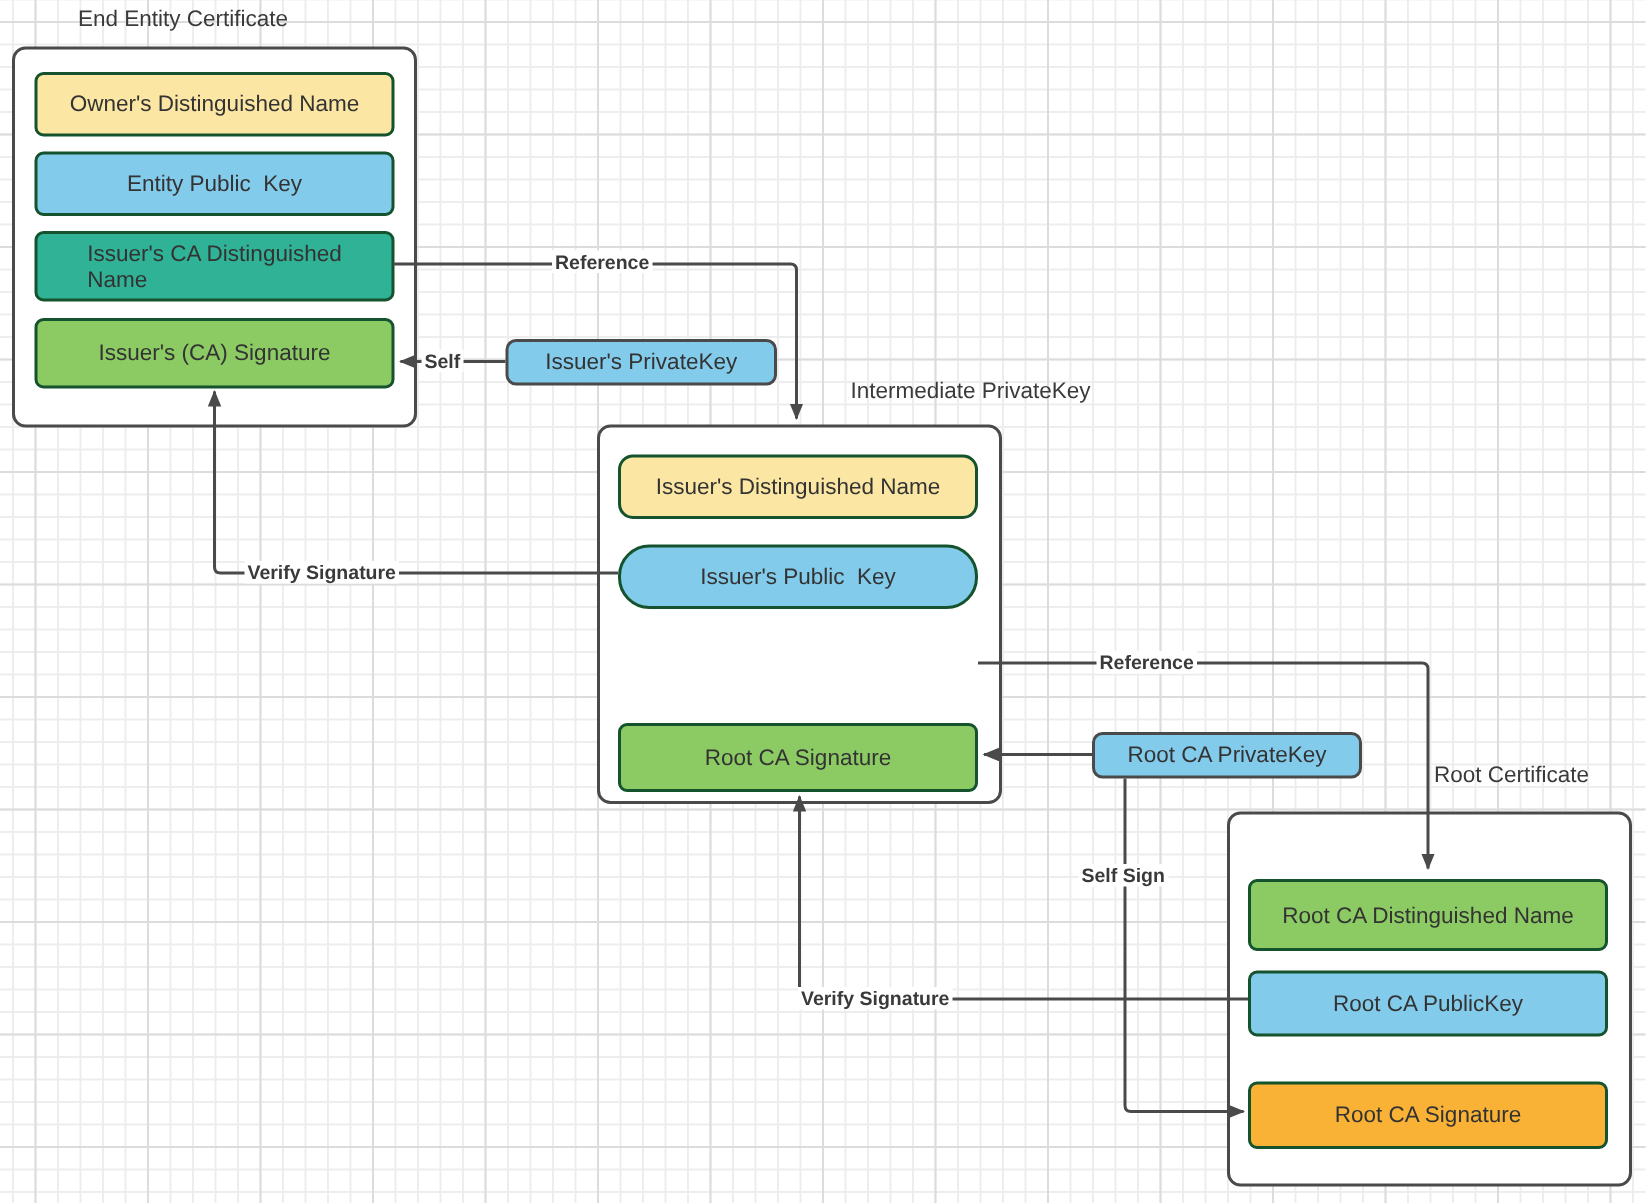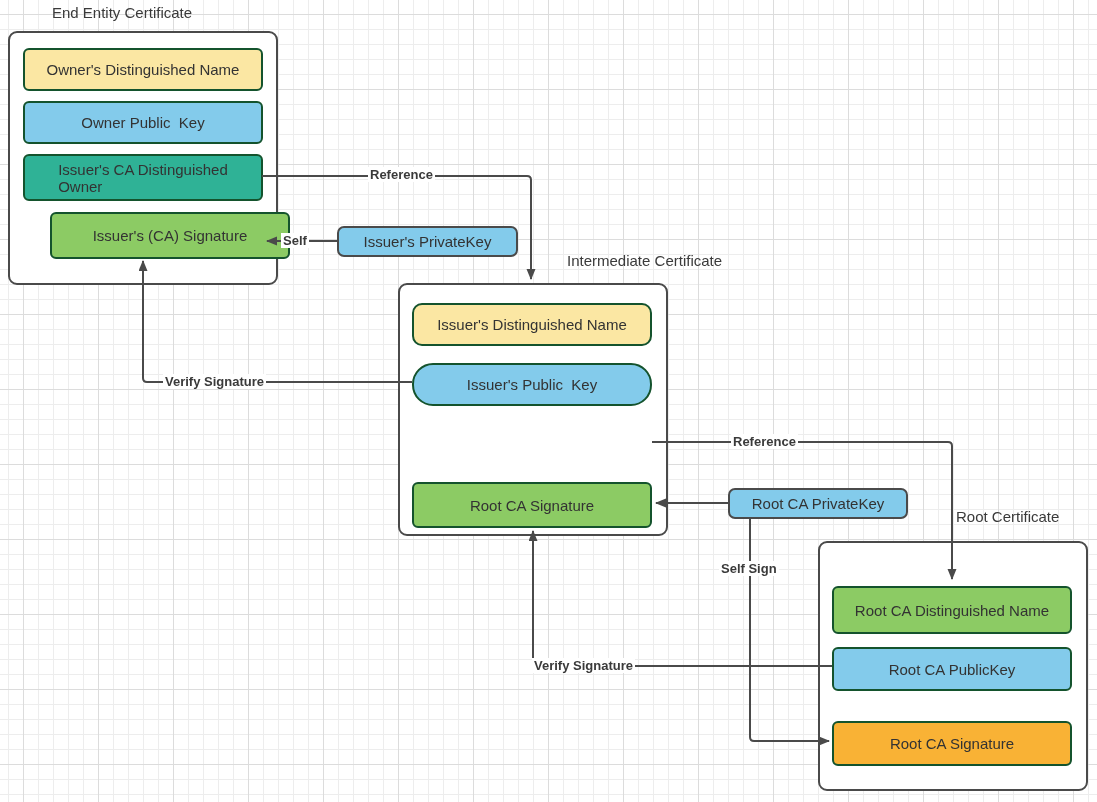--- a/index.html
+++ b/index.html
@@ -82,29 +82,29 @@
     white-space: nowrap;
     line-height: 15px;
   }
 </style>
 </head>
 <body>
 
 <div class="canvas">
 
   <div class="cert-title" style="left:52px; top:4px;">End Entity Certificate</div>
-  <div class="cert-title" style="left:567px; top:252px;">Intermediate Certificate</div>
+  <div class="cert-title" style="left:567px; top:252px;">Intermediate PrivateKey</div>
   <div class="cert-title" style="left:956px; top:508px;">Root Certificate</div>
 
   <div class="cert-container" style="left:8px; top:31px; width:270px; height:254px;">
     <div class="field" style="left: 13px; top: 15px; height: 43px; background-color: rgb(251, 231, 163);">Owner's Distinguished Name</div>
-    <div class="field" style="left: 13px; top: 68px; height: 43px; background-color: rgb(131, 203, 235);">Owner Public  Key</div>
+    <div class="field" style="left: 13px; top: 68px; height: 43px; background-color: rgb(131, 203, 235);">Entity Public  Key</div>
     <div class="field" style="left: 13px; top: 121px; height: 47px; background-color: rgb(47, 178, 150);">Issuer's CA Distinguished
-Owner</div>
-    <div class="field" style="left: 13px; top: 179px; height: 47px; background-color: rgb(140, 203, 100); margin-left: 27px;">Issuer's (CA) Signature</div>
+Name</div>
+    <div class="field" style="left: 13px; top: 179px; height: 47px; background-color: rgb(140, 203, 100);">Issuer's (CA) Signature</div>
   </div>
 
   <div class="cert-container" style="left:398px; top:283px; width:270px; height:253px;">
     <div class="field" style="left: 12px; top: 18px; height: 43px; background-color: rgb(251, 231, 163); border-radius: 10px;">Issuer's Distinguished Name</div>
     <div class="field" style="left: 12px; top: 78px; height: 43px; background-color: rgb(131, 203, 235); border-radius: 21px;">Issuer's Public  Key</div>
     <div class="field" style="left: 12px; top: 197px; height: 46px; background-color: rgb(140, 203, 100);">Root CA Signature</div>
   </div>
 
   <div class="cert-container" style="left:818px; top:541px; width:270px; height:250px;">
     <div class="field" style="left: 12px; top: 43px; height: 48px; background-color: rgb(140, 203, 100);">Root CA Distinguished Name</div>
@@ -129,16 +129,16 @@
       <path d="M728,503 H656" marker-end="url(#arrow)"></path>
       <path d="M750,519 V737 Q750,741 754,741 H829" marker-end="url(#arrow)"></path>
       <path d="M832,666 H537 Q533,666 533,662 V531" marker-end="url(#arrow)"></path>
     </g>
   </svg>
 
   <div class="edge-label" style="left:368px; top:167px;">Reference</div>
   <div class="edge-label" style="left:281px; top:233px;">Self</div>
   <div class="edge-label" style="left:163px; top:374px;">Verify Signature</div>
   <div class="edge-label" style="left:731px; top:434px;">Reference</div>
-  <div class="edge-label" style="left:719px; top:561px;">Self Sign</div>
+  <div class="edge-label" style="left:719px; top:576px;">Self Sign</div>
   <div class="edge-label" style="left:532px; top:658px;">Verify Signature</div>
 
 </div>
 
 </body></html>

